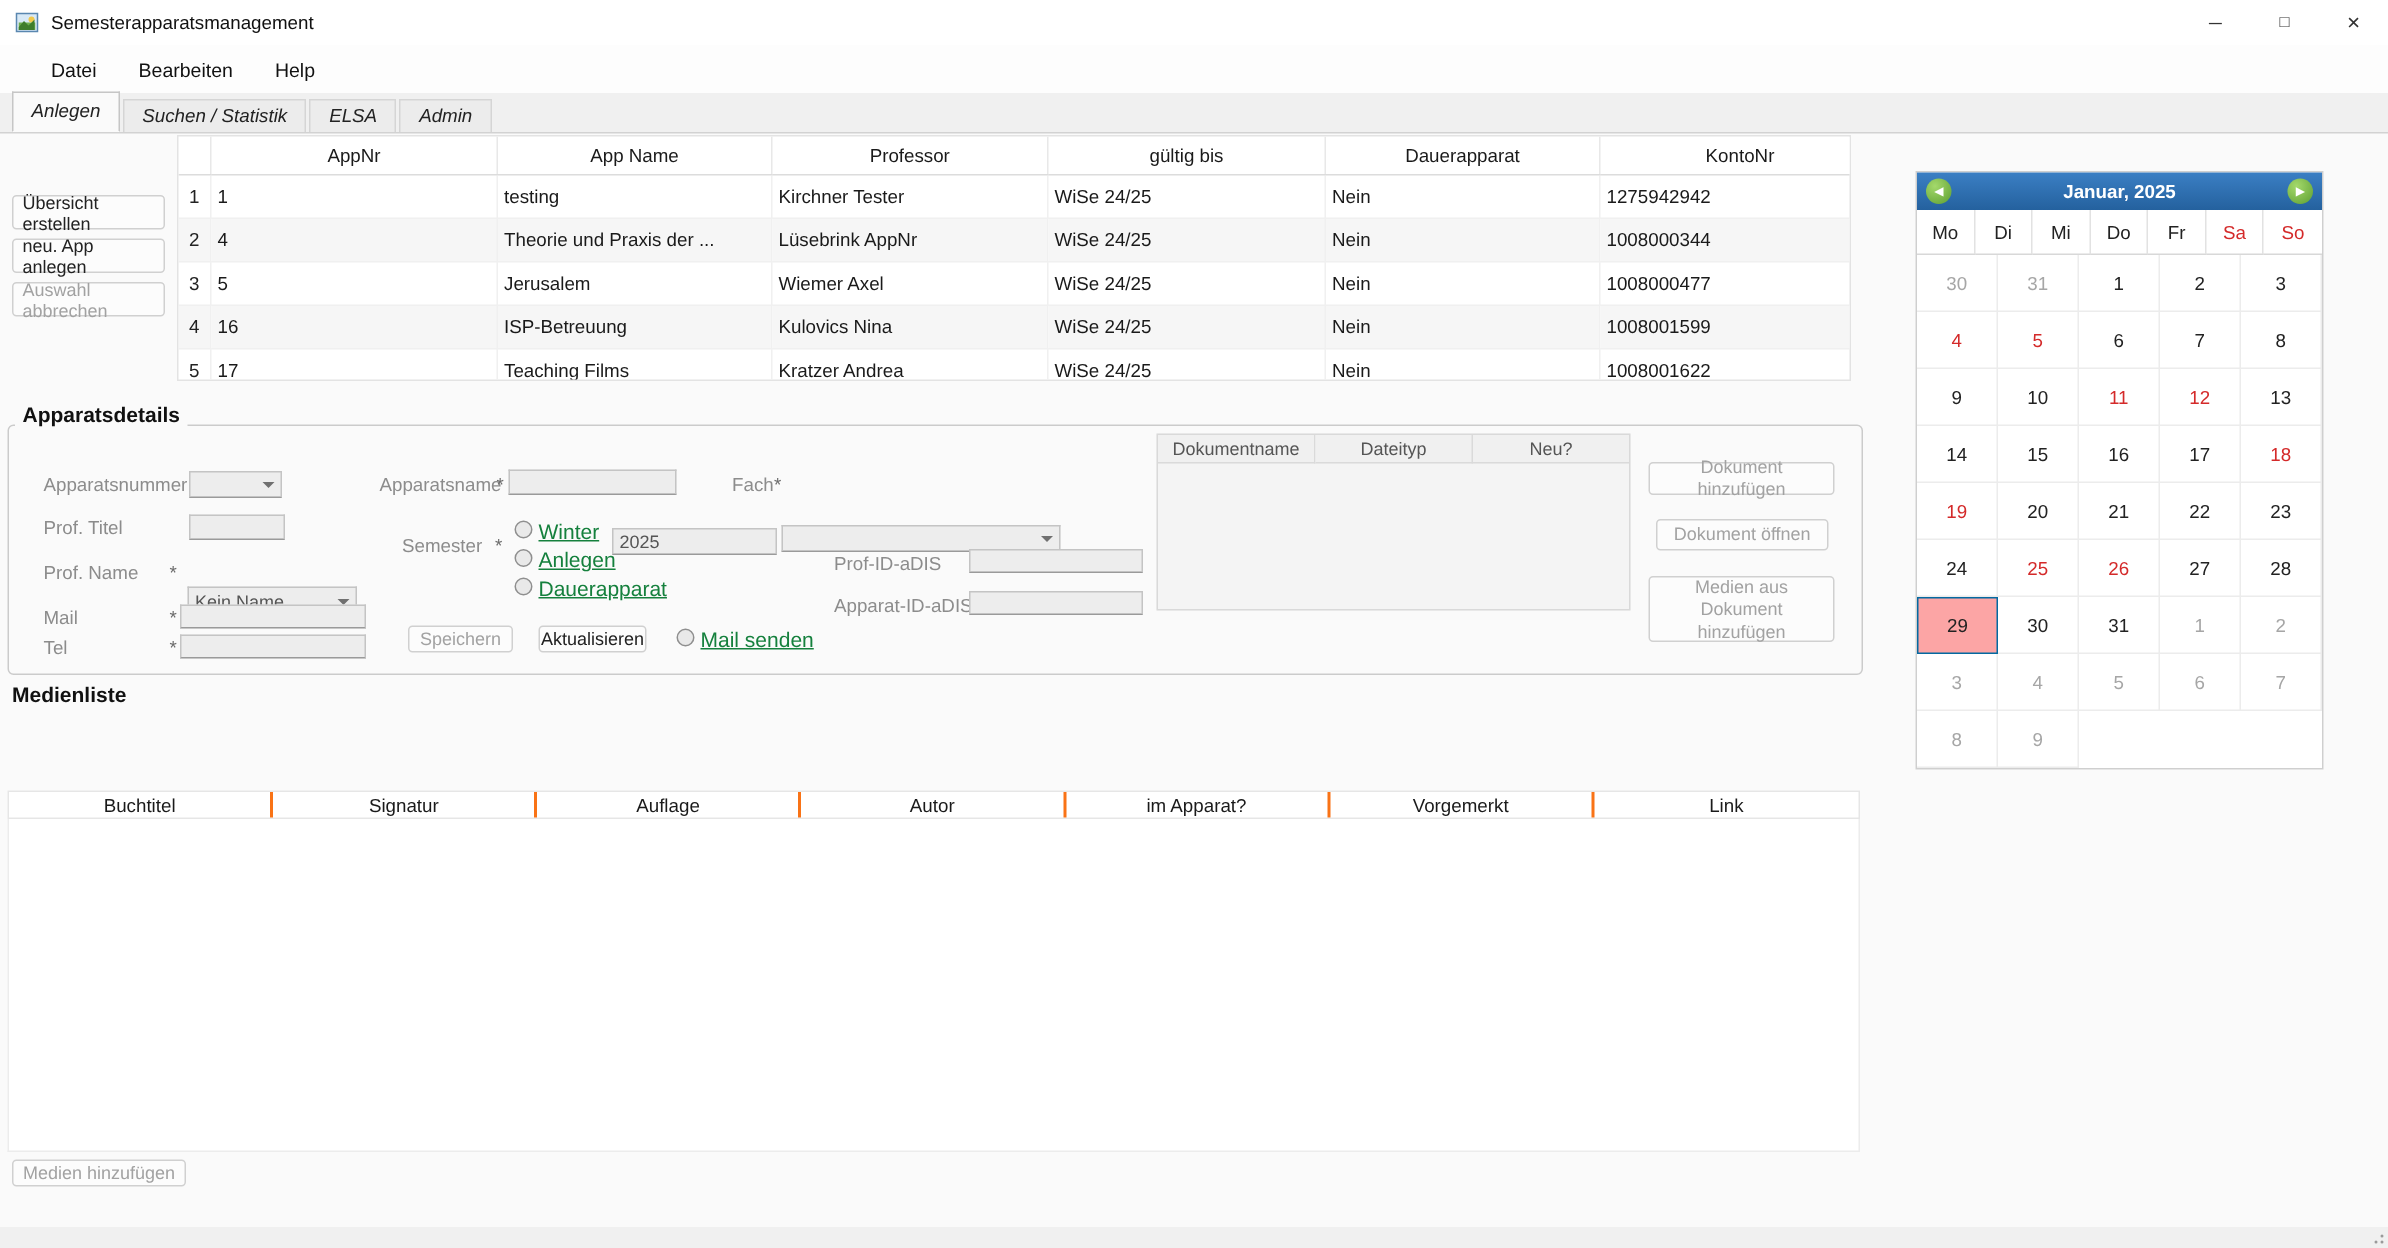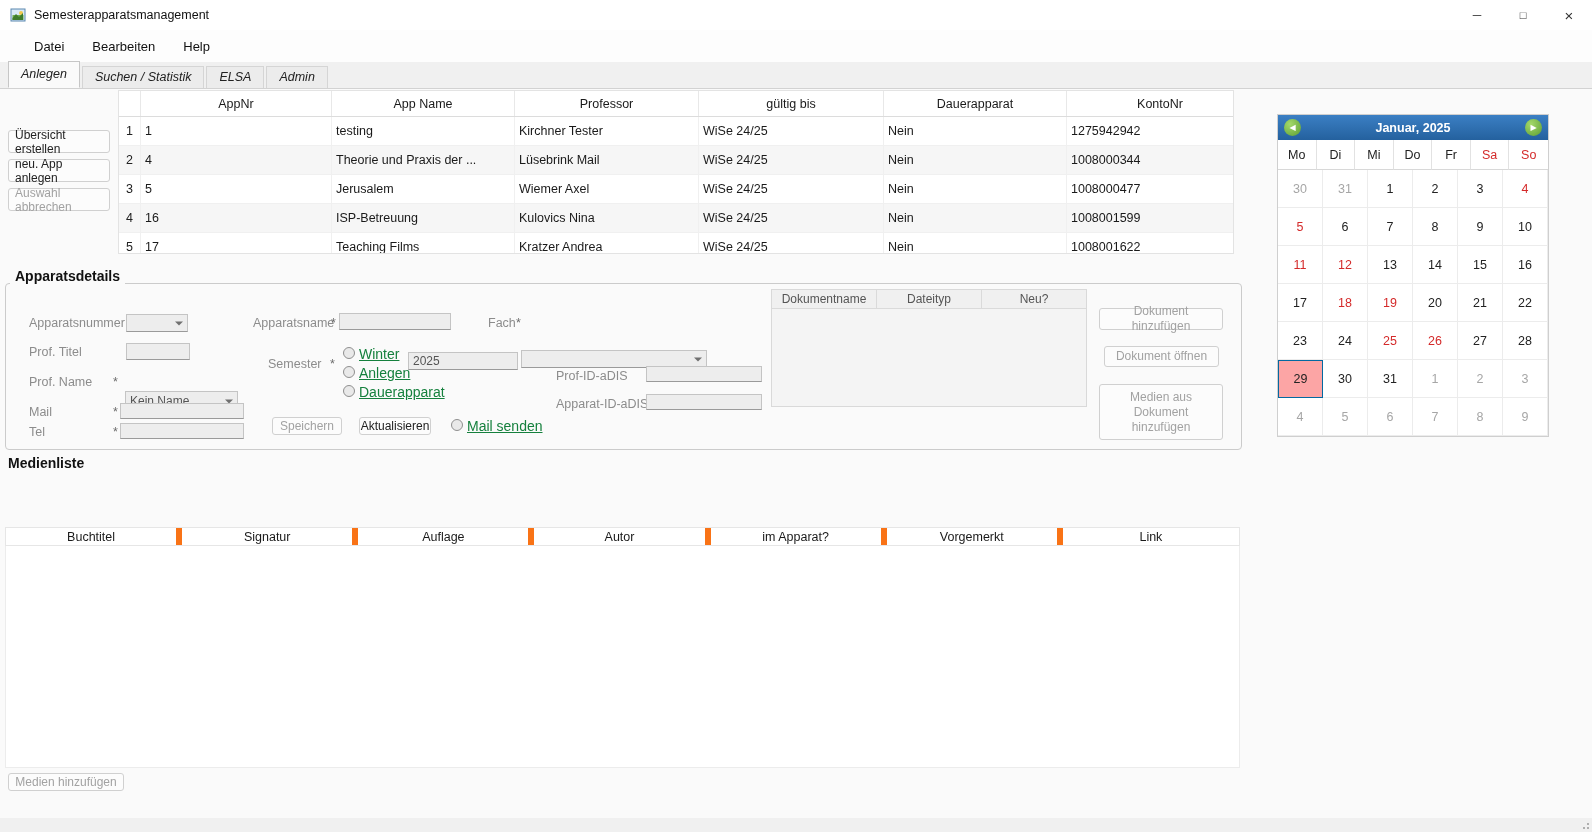--- a/index.html
+++ b/index.html
@@ -43,21 +43,21 @@
   .cal-header{height:25px;background:linear-gradient(180deg,#3b7fc4,#24619e);position:relative;display:flex;align-items:center;justify-content:center;}
   .cal-title{color:#fff;font-weight:bold;font-size:12.5px;}
   .cal-nav{position:absolute;top:4px;width:17px;height:17px;border-radius:50%;background:radial-gradient(circle at 35% 30%,#a4d96b,#5d9e32);display:flex;align-items:center;justify-content:center;}
   .cal-nav.prev{left:6px;}
   .cal-nav.next{right:6px;}
   .cal-arrow{color:#fff;font-size:8px;line-height:1;}
   .cal-daynames{display:grid;grid-template-columns:repeat(7,1fr);height:30px;}
   .cal-dayname{display:flex;align-items:center;justify-content:center;font-size:12.5px;border-right:1px solid #e2e2e2;border-bottom:1px solid #d8d8d8;color:#222;}
   .cal-dayname:last-child{border-right:none;}
   .cal-dayname.weekend{color:#d42a2a;}
-  .cal-grid{display:grid;grid-template-columns:repeat(6,1fr);grid-auto-rows:38px;}
+  .cal-grid{display:grid;grid-template-columns:repeat(5,1fr);grid-auto-rows:38px;}
   .cal-cell{display:flex;align-items:center;justify-content:center;font-size:12.5px;border-right:1px solid #ececec;border-bottom:1px solid #ececec;color:#222;box-sizing:border-box;}
   .cal-cell.weekend{color:#d42a2a;}
   .cal-cell.muted{color:#a6a6a6;}
   .cal-cell.selected{background:#fca5a5;border:1px solid #0369a1;}
   
   .groupbox{position:absolute;left:5px;top:283px;width:1237px;height:167px;border:1px solid #cbcbcb;border-radius:4px;box-sizing:border-box;}
   .groupbox-title{position:absolute;left:10px;top:268px;font-weight:bold;font-size:14px;background:#fafafa;padding:0 5px;z-index:2;color:#111;}
   .gb{position:absolute;}
   .form-label{font-size:12.5px;color:#8c8c8c;white-space:nowrap;}
   .star{font-size:12.5px;color:#6b6b6b;}
@@ -68,21 +68,21 @@
   .radio-label{font-size:14px;color:#15803d;text-decoration:underline;}
   
   .doc-table{left:765px;top:5px;width:316px;height:118px;background:#f4f4f4;border:1px solid #d9d9d9;box-sizing:border-box;}
   .doc-head{display:grid;grid-template-columns:105px 105px 104px;height:19px;}
   .doc-th{display:flex;align-items:center;justify-content:center;background:#f0f0f0;border-right:1px solid #dadada;border-bottom:1px solid #dadada;font-size:12px;color:#555;}
   .doc-th:last-child{border-right:none;}
   .doc-btn{text-align:center;line-height:1.25;}
   
   .medien-title{position:absolute;left:8px;top:455px;font-weight:bold;font-size:14px;color:#111;}
   .medien-head{position:absolute;left:5px;top:527px;width:1235px;height:19px;display:grid;grid-template-columns:repeat(7,1fr);background:#fff;border:1px solid #e6e6e6;box-sizing:border-box;}
-  .medien-th{display:flex;align-items:center;justify-content:center;font-size:12.5px;border-right:6px solid #f97316;overflow:hidden;white-space:nowrap;}
+  .medien-th{display:flex;align-items:center;justify-content:center;font-size:12.5px;border-right:2px solid #f97316;overflow:hidden;white-space:nowrap;}
   .medien-th:last-child{border-right:none;}
   .medien-body{position:absolute;left:5px;top:546px;width:1235px;height:222px;background:#fff;border:1px solid #ececec;border-top:none;box-sizing:border-box;}
   
   .resize-grip{position:absolute;right:3px;bottom:3px;width:10px;height:10px;}
   .resize-grip i{position:absolute;width:2px;height:2px;background:#9a9a9a;border-radius:50%;}
 </style>
 </head>
 <body>
 
 <div class="titlebar">
@@ -139,21 +139,21 @@
           <td>testing</td>
           <td>Kirchner Tester</td>
           <td>WiSe 24/25</td>
           <td>Nein</td>
           <td>1275942942</td>
         </tr>
         <tr class="grid-row">
           <td class="rownum">2</td>
           <td>4</td>
           <td>Theorie und Praxis der ...</td>
-          <td>Lüsebrink Mail</td>
+          <td>Lüsebrink AppNr</td>
           <td>WiSe 24/25</td>
           <td>Nein</td>
           <td>1008000344</td>
         </tr>
         <tr class="grid-row">
           <td class="rownum">3</td>
           <td>5</td>
           <td>Jerusalem</td>
           <td>Wiemer Axel</td>
           <td>WiSe 24/25</td>
@@ -312,21 +312,21 @@
   <div class="gb doc-table">
     <div class="doc-head" id="doc-head">
         <div class="doc-th">Dokumentname</div>
         <div class="doc-th">Dateityp</div>
         <div class="doc-th">Neu?</div>
       </div>
   </div>
 
   <div class="btn disabled doc-btn" style="left:1093px;top:24px;width:124px;height:22px;">Dokument hinzufügen</div>
   <div class="btn disabled doc-btn" style="left:1098px;top:62px;width:115px;height:21px;">Dokument öffnen</div>
-  <div class="btn disabled doc-btn" style="left:1093px;top:100px;width:124px;height:56px;white-space:normal;">Medien aus Dokument hinzufügen</div>
+  <div class="btn disabled doc-btn" style="left:1093px;top:100px;width:124px;height:44px;white-space:normal;">Medien aus Dokument hinzufügen</div>
 </div>
 
 <span class="medien-title">Medienliste</span>
 <div class="medien-head" id="medien-head">
     <div class="medien-th">Buchtitel</div>
     <div class="medien-th">Signatur</div>
     <div class="medien-th">Auflage</div>
     <div class="medien-th">Autor</div>
     <div class="medien-th">im Apparat?</div>
     <div class="medien-th">Vorgemerkt</div>

